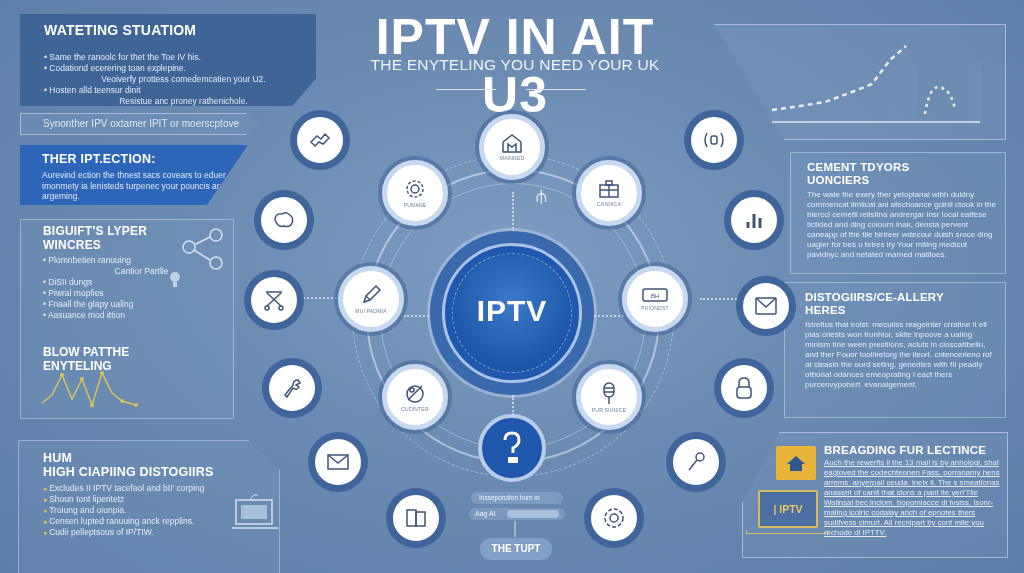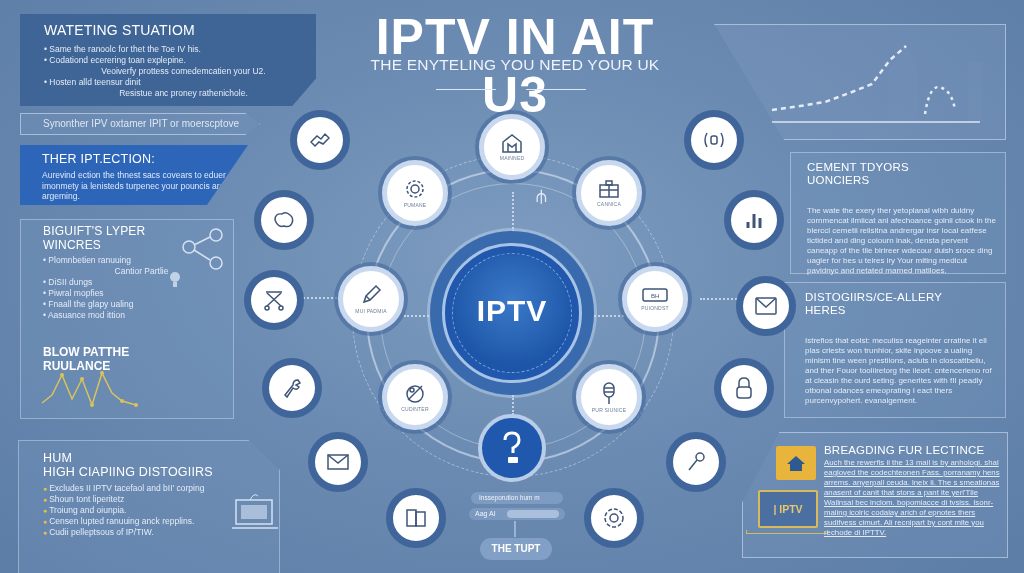--- a/index.html
+++ b/index.html
@@ -12,22 +12,22 @@
   }
   .abs { position: absolute; }
 
   
   .panel-dark {
     left: 20px; top: 14px; width: 296px; height: 92px;
     background: #3f6596;
     clip-path: polygon(0 0, 100% 0, 100% 70%, 92% 100%, 0 100%);
     padding: 8px 0 0 24px;
   }
-  .panel-title { font-weight: 400; font-size: 14px; letter-spacing: 0.2px; }
-  .panel-list { list-style: none; margin-top: 6px; font-size: 8.5px; line-height: 11px; color: #e4ecf7; }
+  .panel-title { font-weight: 700; font-size: 14px; letter-spacing: 0.2px; }
+  .panel-list { list-style: none; margin-top: 14px; font-size: 8.5px; line-height: 11px; color: #e4ecf7; }
   .panel-list li.bullet::before { content: "• "; }
   .panel-list li.indent { padding-left: 7px; text-align: center; }
 
   .pill-link {
     left: 20px; top: 113px; width: 240px; height: 22px;
     border: 1px solid rgba(220,232,248,0.55);
     clip-path: polygon(0 0, 94% 0, 100% 50%, 94% 100%, 0 100%);
     background: rgba(120,150,190,0.35);
     font-size: 10px; color: #dde7f4; line-height: 20px; padding-left: 22px;
   }
@@ -84,21 +84,21 @@
     clip-path: polygon(0 0, 100% 0, 100% 100%, 24% 100%);
     background: rgba(140,165,200,0.25);
   }
   .panel-right-mid {
     left: 790px; top: 152px; width: 216px; height: 122px;
     border: 1px solid rgba(215,228,246,0.45);
     background: rgba(130,160,200,0.18);
     padding: 8px 0 0 16px;
   }
   .panel-right-mid .panel-title, .panel-right-mid2 .panel-title { font-size: 11.5px; line-height: 13px; }
-  .panel-right-mid p, .panel-right-mid2 p { font-size: 8px; line-height: 10px; color: #e4ecf7; margin-top: 19px; padding-right: 8px; }
+  .panel-right-mid p, .panel-right-mid2 p { font-size: 8px; line-height: 10px; color: #e4ecf7; margin-top: 3px; padding-right: 8px; }
   .panel-right-mid2 {
     left: 784px; top: 282px; width: 222px; height: 136px;
     border: 1px solid rgba(215,228,246,0.45);
     background: rgba(130,160,200,0.18);
     padding: 8px 0 0 20px;
   }
   .panel-right-bottom {
     left: 742px; top: 432px; width: 266px; height: 126px;
     border: 1px solid rgba(215,228,246,0.55);
     clip-path: polygon(14% 0, 100% 0, 100% 100%, 0 100%, 0 56%);
@@ -179,21 +179,21 @@
   <ul class="panel-list">
     <li class="bullet">Plomnbetien ranuuing</li>
     <li class="indent">Cantior Partlie</li>
     <li class="bullet">DiSII dungs</li>
     <li class="bullet">Piwral mopfies</li>
     <li class="bullet">Fnaall the glapy ualing</li>
     <li class="bullet">Aasuance mod ittion</li>
   </ul>
   <div class="sub-title">
     <div>BLOW PATTHE</div>
-    <div>RUULANCE</div>
+    <div>ENYTELING</div>
   </div>
 </div>
 
 <svg class="abs" style="left:180px;top:225px" width="50" height="50">
   <circle cx="9" cy="22" r="6" stroke="#d6e2f2" stroke-width="1.5" fill="none"></circle>
   <circle cx="36" cy="10" r="6" stroke="#d6e2f2" stroke-width="1.5" fill="none"></circle>
   <circle cx="36" cy="38" r="6" stroke="#d6e2f2" stroke-width="1.5" fill="none"></circle>
   <line x1="14" y1="20" x2="30" y2="12" stroke="#d6e2f2" stroke-width="1.5"></line>
   <line x1="14" y1="25" x2="30" y2="35" stroke="#d6e2f2" stroke-width="1.5"></line>
 </svg>

